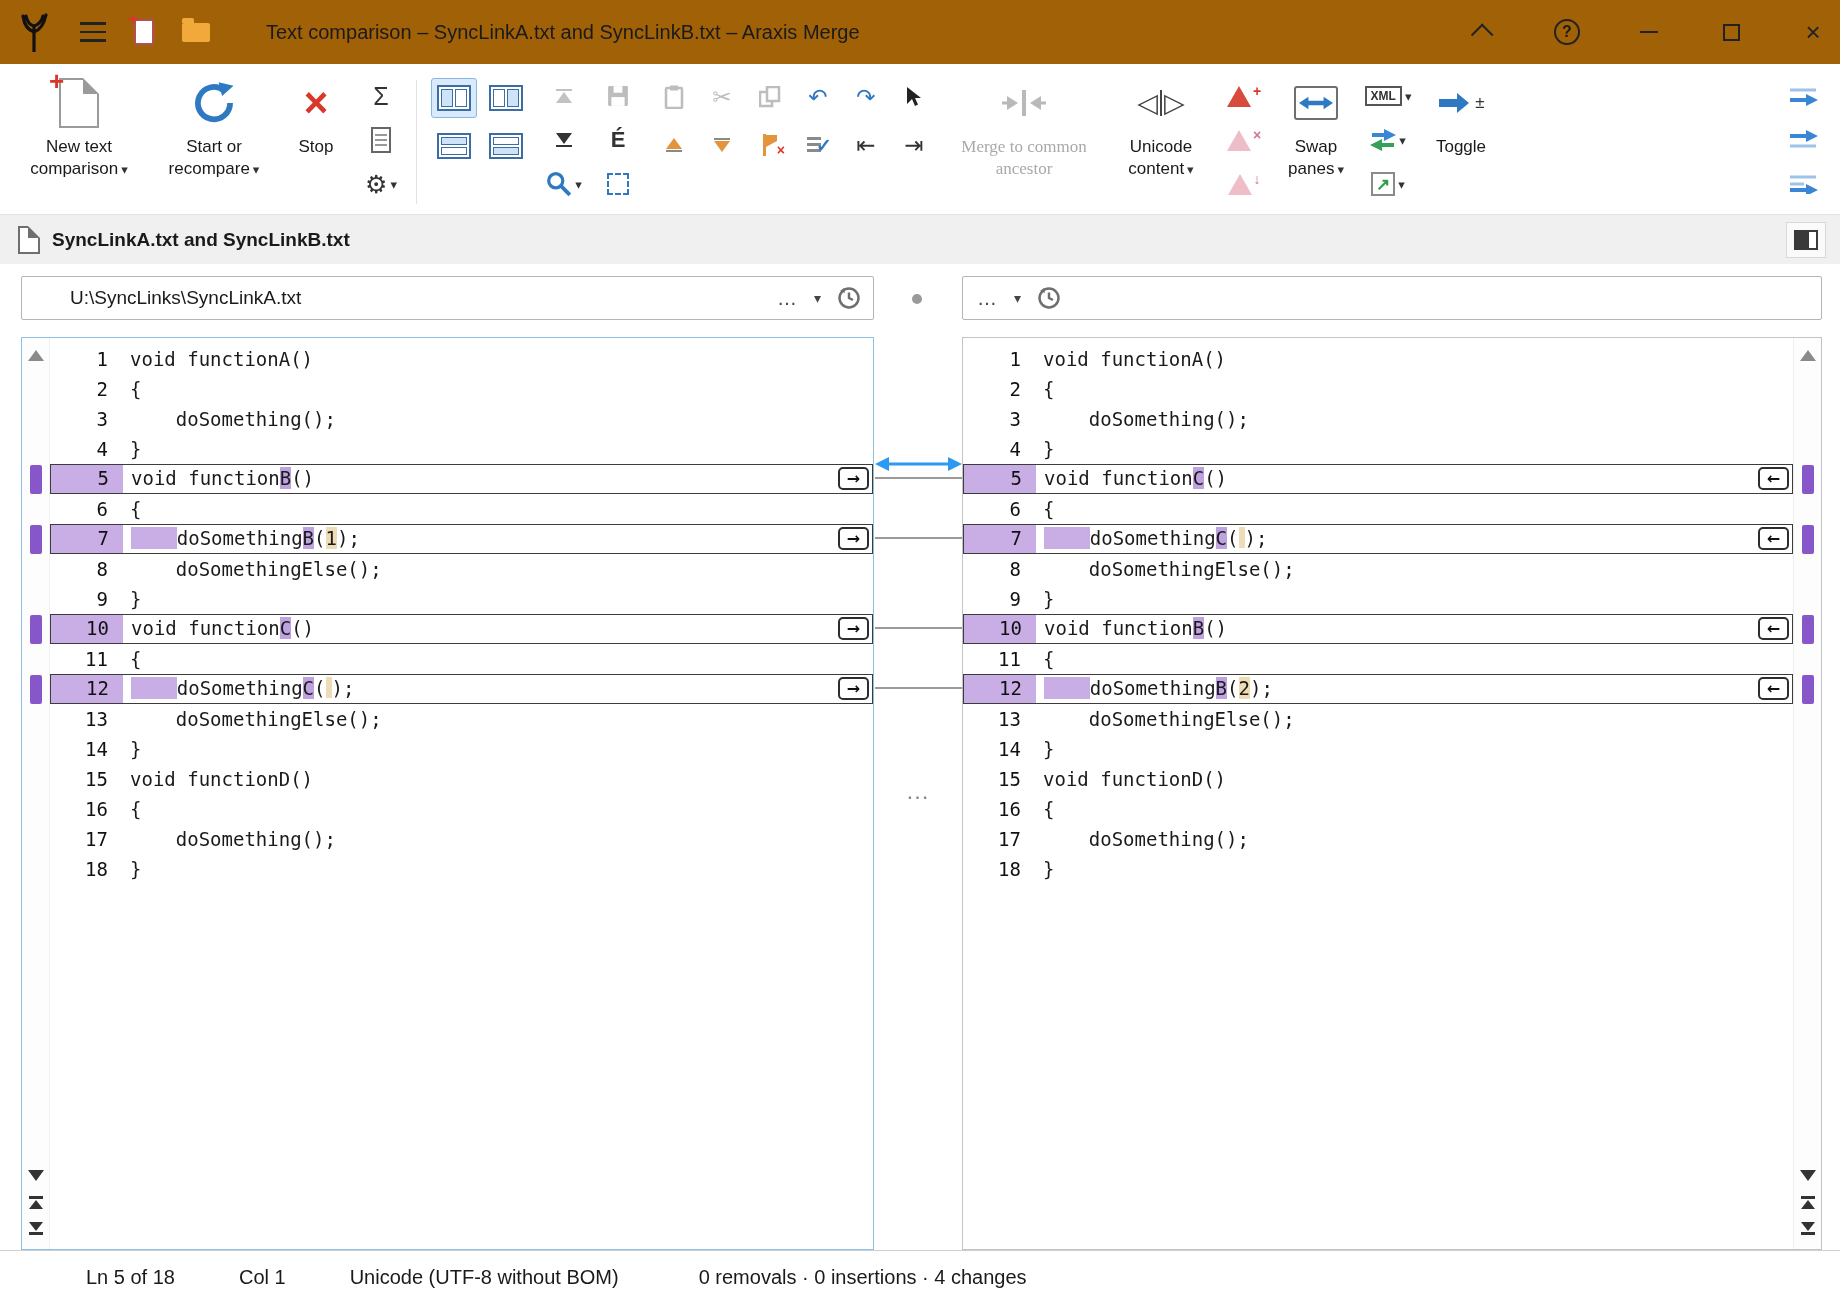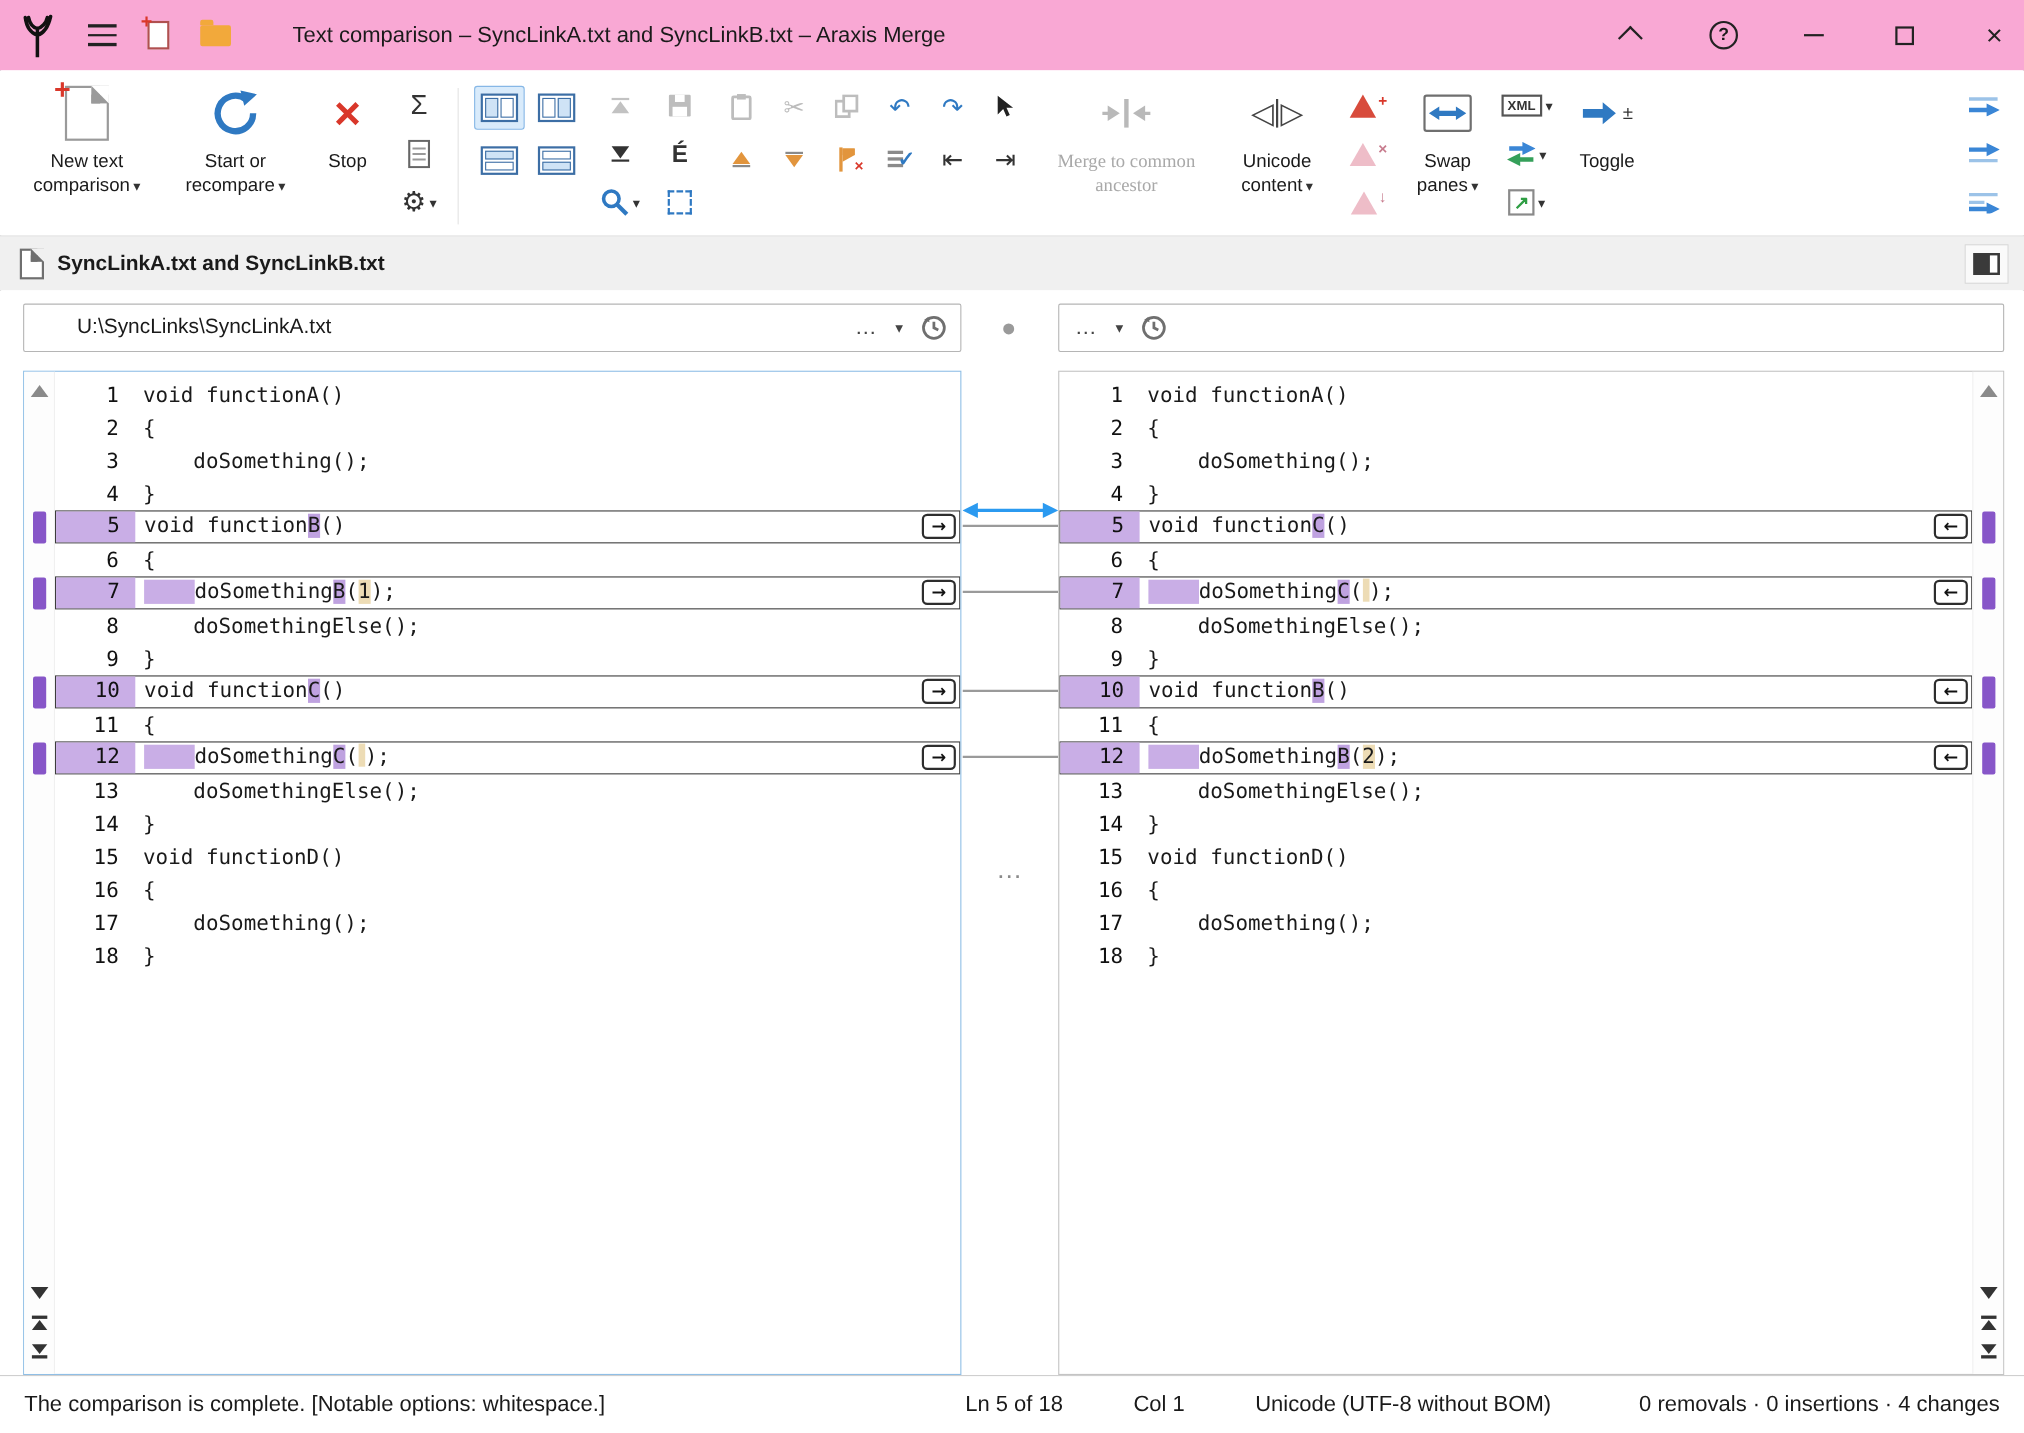--- a/index.html
+++ b/index.html
@@ -1,21 +1,21 @@
 <!DOCTYPE html>
 <html><head>
 <meta charset="utf-8">
 <style>
   * { margin:0; padding:0; box-sizing:border-box; }
   html,body { width:1840px; height:1303px; background:#e8e8e8; }
   body { font-family:"Liberation Sans", sans-serif; color:#1a1a1a; }
   #app { position:relative; width:1840px; height:1303px; background:#fff; overflow:hidden; box-shadow:inset 0 0 0 1px #8f8f8f; }
 
   
-  .titlebar { position:absolute; top:0; left:0; right:0; height:64px; display:flex; align-items:center; padding:0 0 0 18px; gap:28px; background:#f9a8d4; }
+  .titlebar { position:absolute; top:0; left:0; right:0; height:64px; display:flex; align-items:center; padding:0 0 0 18px; gap:28px; background:#a16207; }
   .titlebar .title { font-size:20px; margin-left:28px; white-space:nowrap; }
   .tb-spacer { flex:1; }
   .winbtn { width:54px; height:54px; display:flex; align-items:center; justify-content:center; cursor:default; }
   .hamburger { width:26px; display:flex; flex-direction:column; gap:6px; }
   .hamburger i { display:block; height:2.5px; background:#222; }
   .qat-doc { position:relative; width:20px; height:26px; background:#fff; border:2px solid #8a3e3e; border-color:#b05050; }
   .qat-doc::before { content:"+"; position:absolute; left:-8px; top:-12px; color:#d9372a; font-weight:bold; font-size:18px; }
   .qat-folder { position:relative; width:28px; height:19px; background:#f2a93b; border-radius:2px; }
   .qat-folder::before { content:""; position:absolute; top:-5px; left:0; width:12px; height:5px; background:#f2a93b; border-radius:2px 2px 0 0; }
   .chev-up { width:16px; height:16px; border-left:2.5px solid #222; border-top:2.5px solid #222; transform:rotate(45deg) translateY(4px); }
@@ -677,20 +677,19 @@
           </div>
       <div class="marker" style="top: 127px;"></div>
           <div class="marker" style="top: 187px;"></div>
           <div class="marker" style="top: 277px;"></div>
           <div class="marker" style="top: 337px;"></div>
         </div>
     </div>
   </div>
 
   <div class="statusbar">
-    <span class="msg">The comparison is complete. [Notable options: whitespace.]</span>
     <span class="sitem">Ln 5 of 18</span>
     <span class="sitem">Col 1</span>
     <span class="sitem">Unicode (UTF-8 without BOM)</span>
     <span class="sitem last">0 removals · 0 insertions · 4 changes</span>
   </div>
 
 </div>
 
 </body></html>

